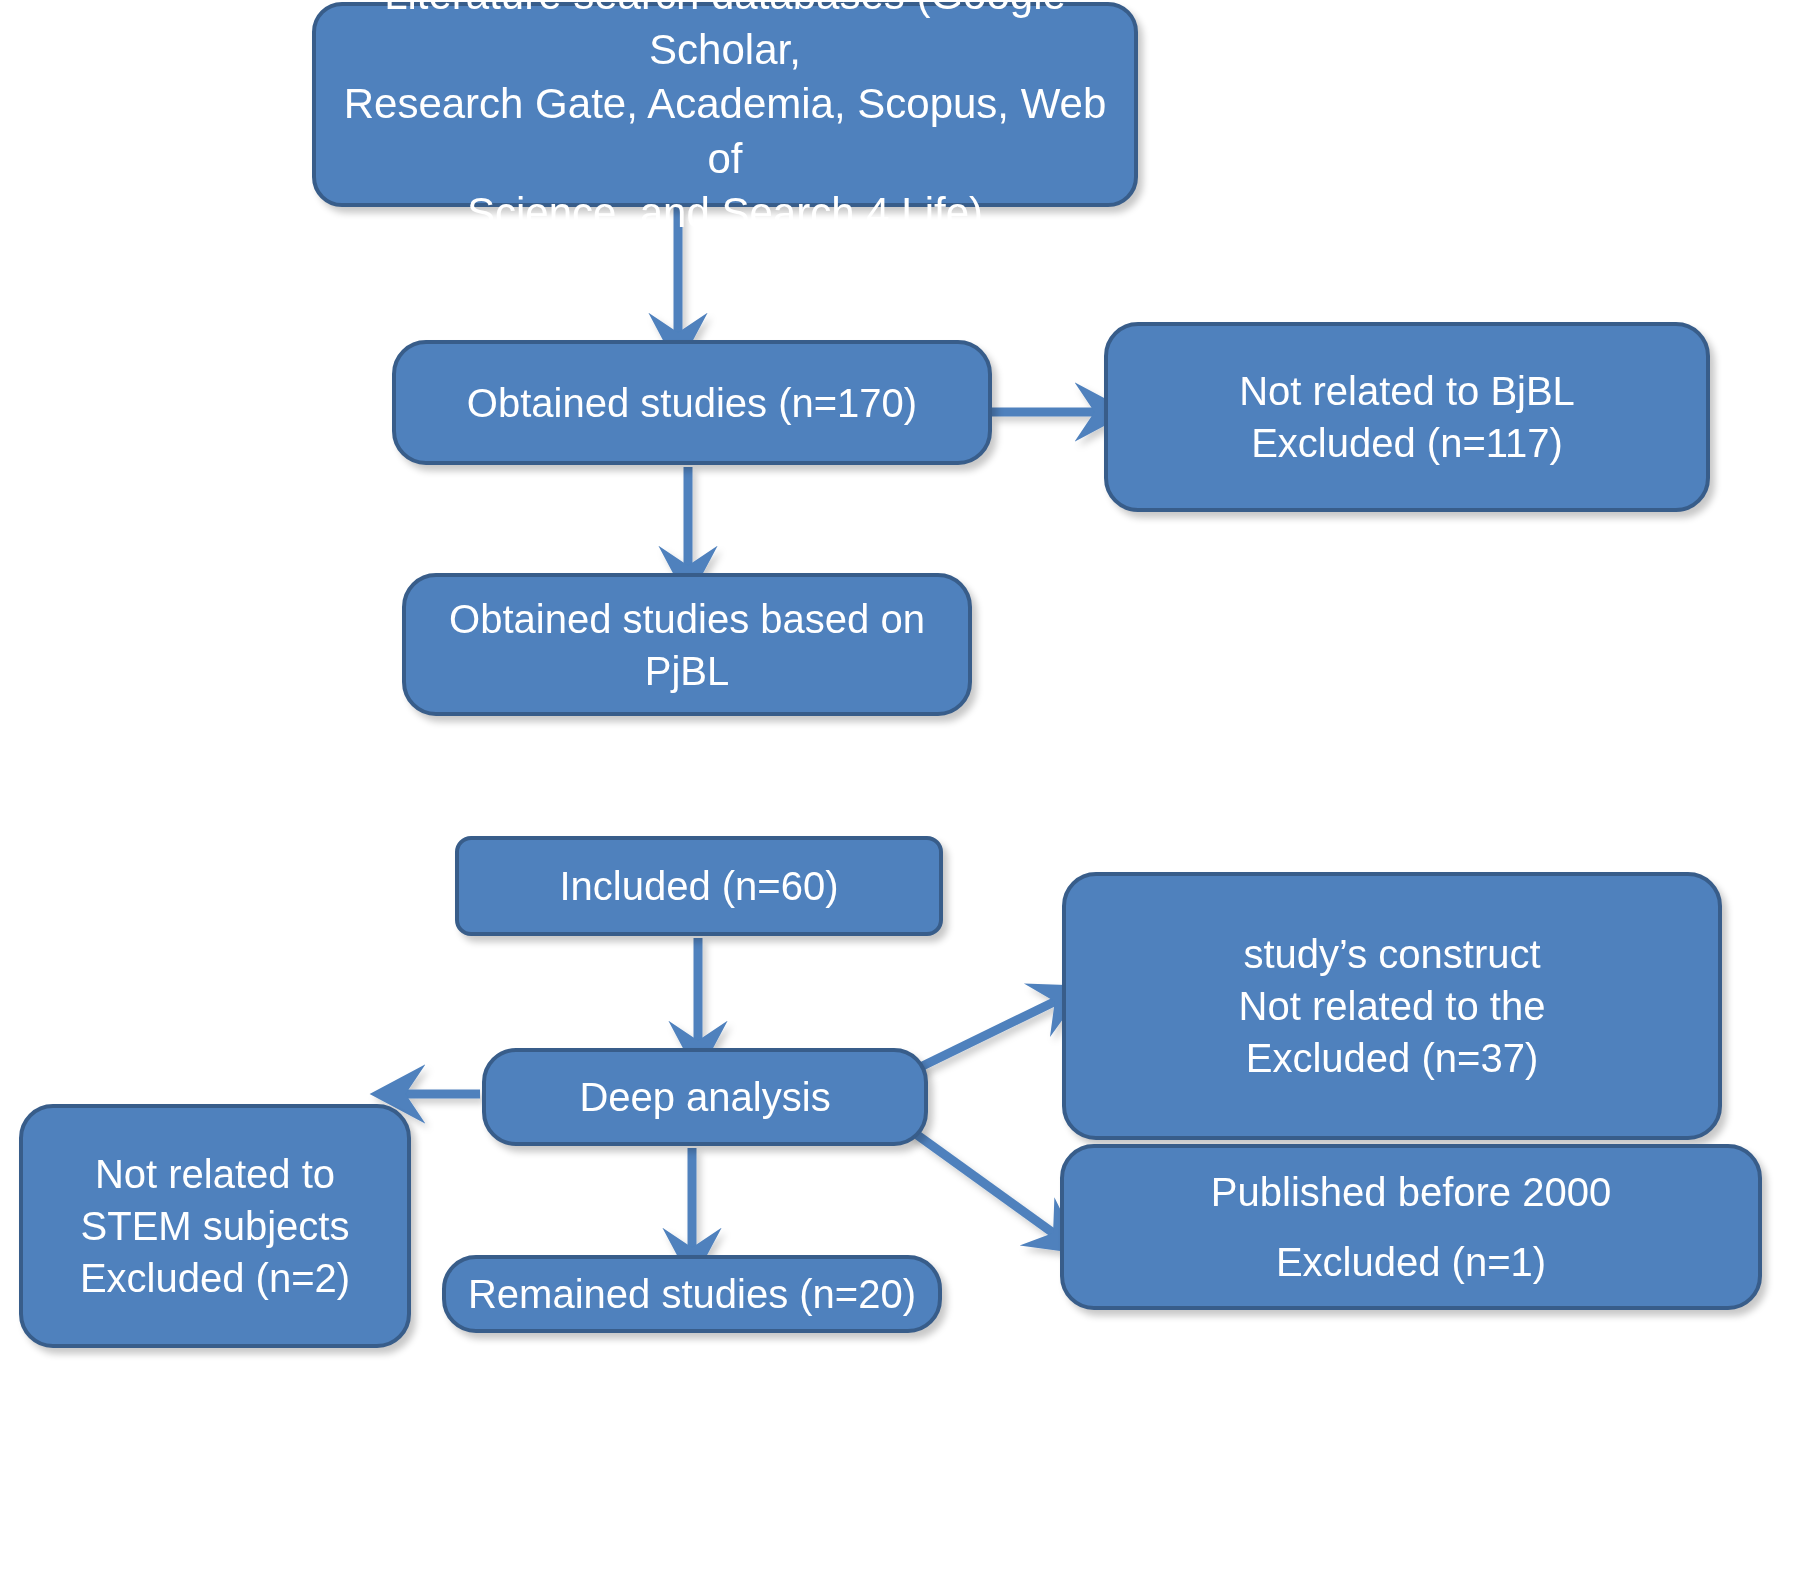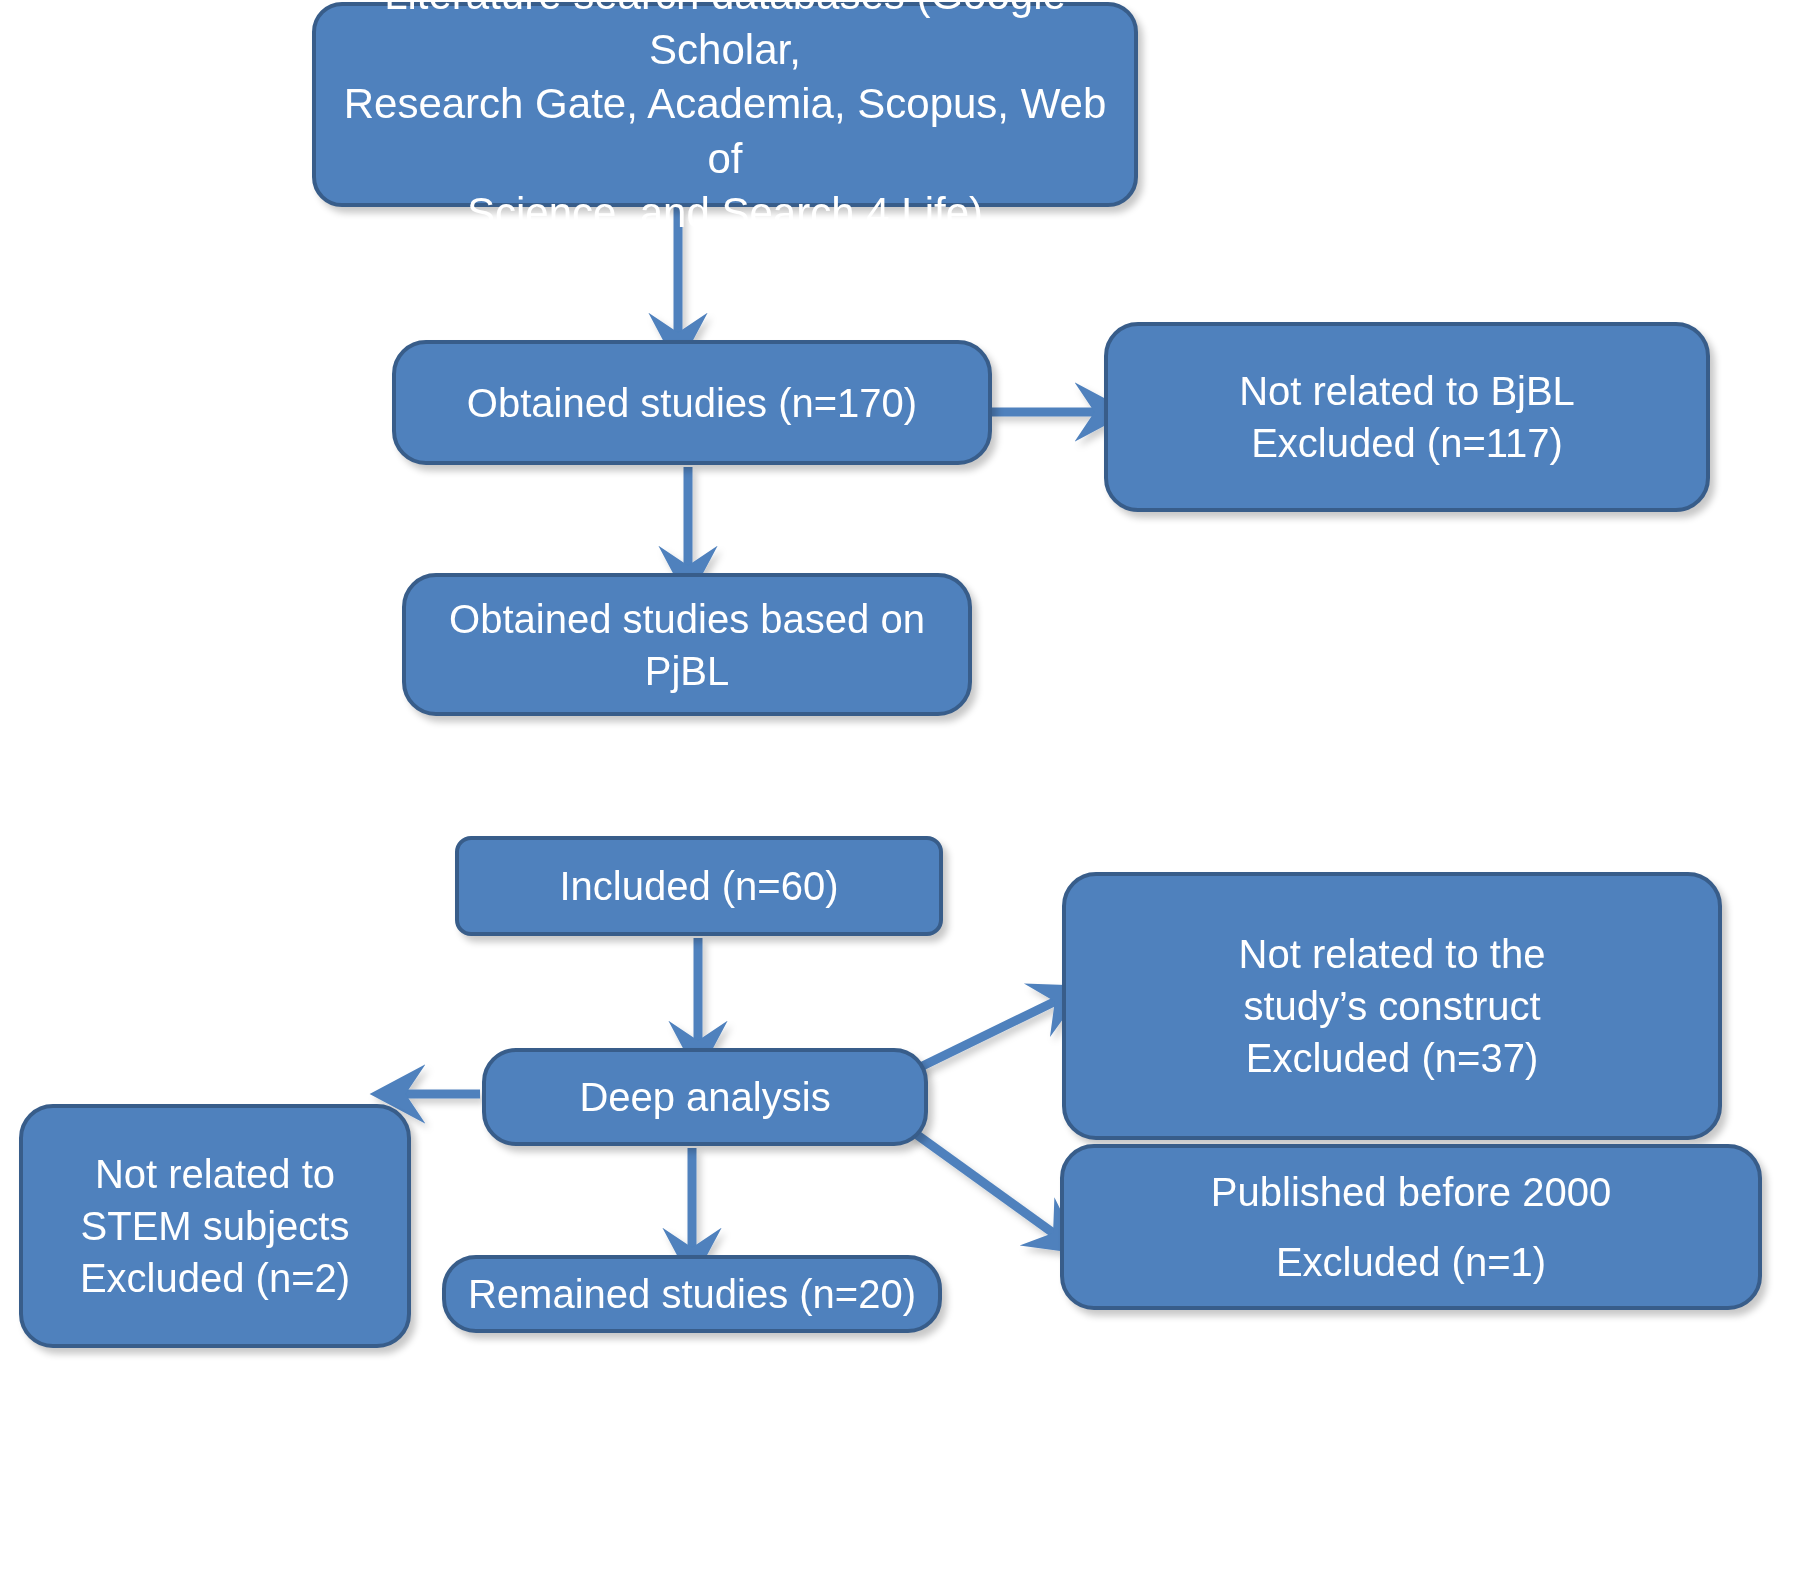--- a/index.html
+++ b/index.html
@@ -134,22 +134,22 @@
   </div>
 
   <div class="node" id="n-deep">
     <span class="txt">
       <span>Deep analysis</span>
     </span>
   </div>
 
   <div class="node" id="n-construct">
     <span class="txt">
+      <span>study’s construct</span>
       <span>Not related to the</span>
-      <span>study’s construct</span>
       <span>Excluded (n=37)</span>
     </span>
   </div>
 
   <div class="node" id="n-published">
     <span class="txt">
       <span>Published before 2000</span>
       <span style="height:18px"></span>
       <span>Excluded (n=1)</span>
     </span>

